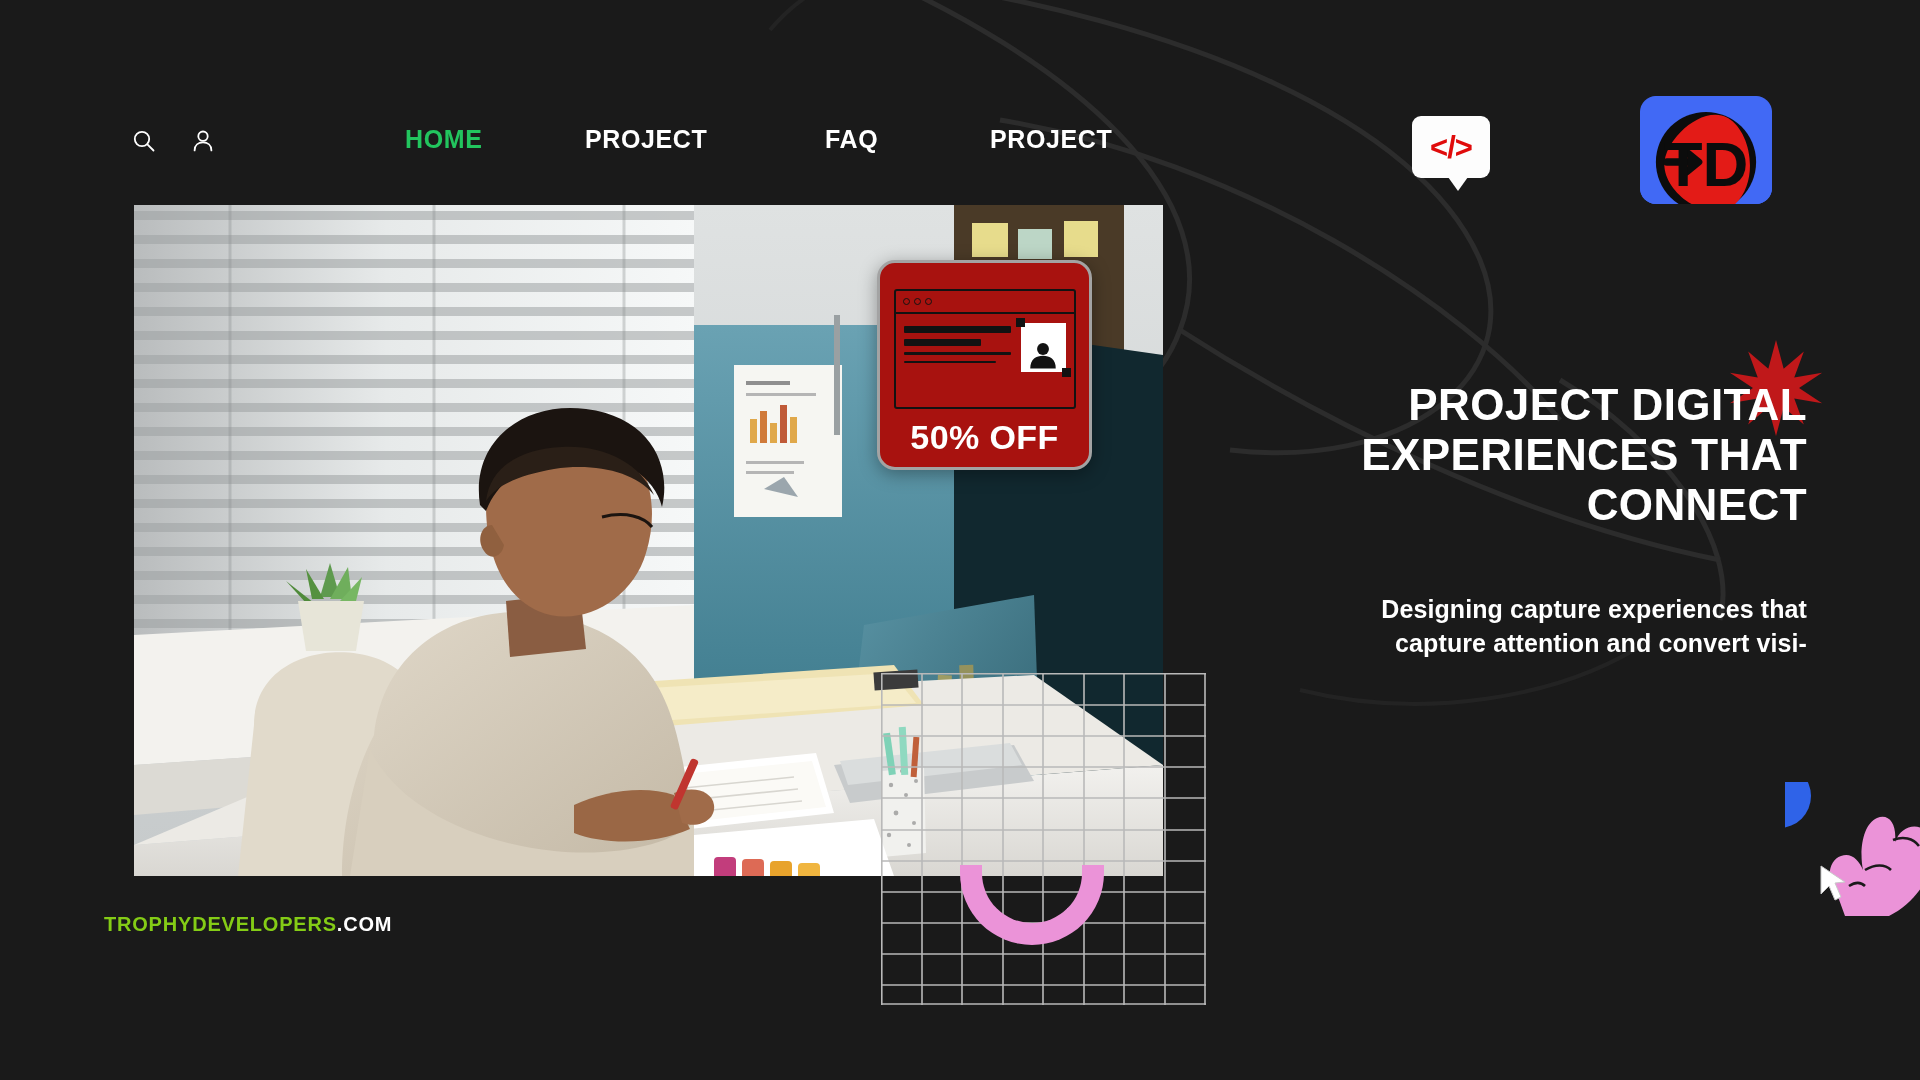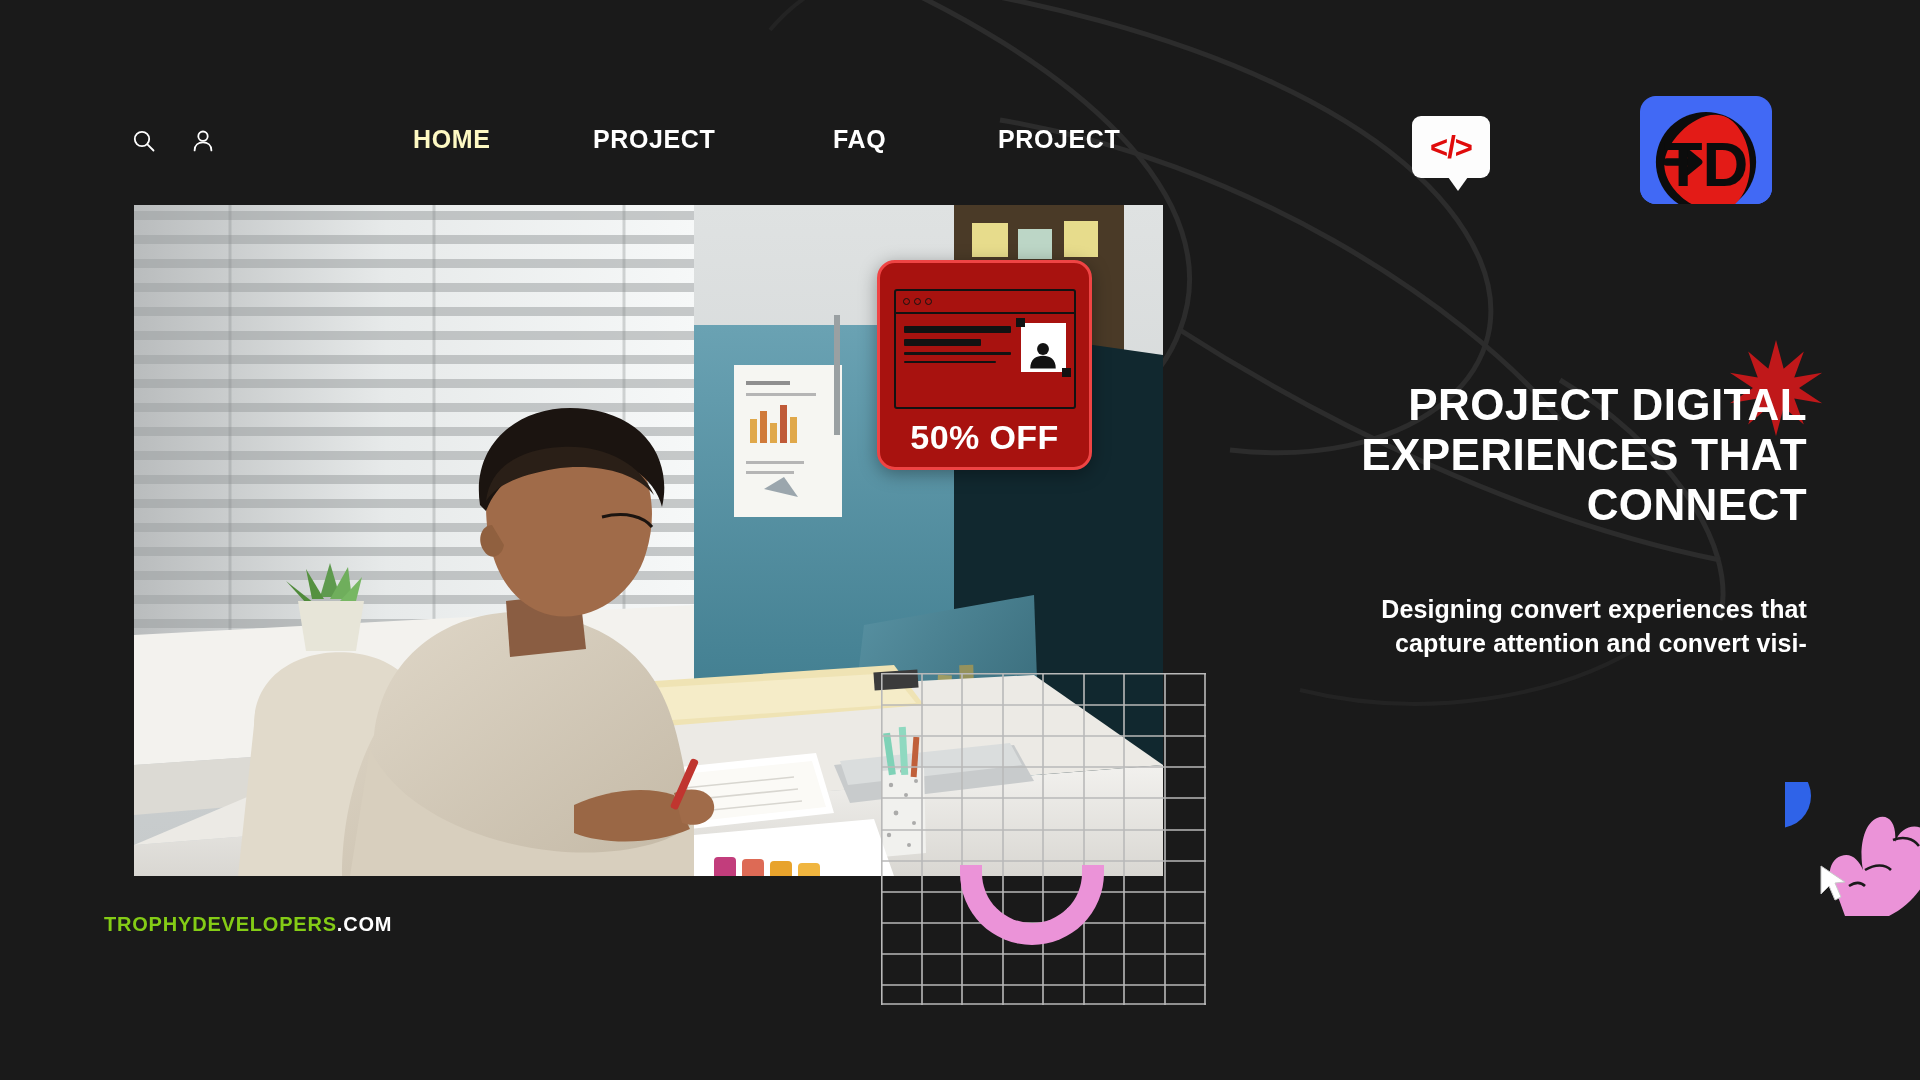--- a/index.html
+++ b/index.html
@@ -35,21 +35,21 @@
   }
   .nav-link {
     color:#ffffff;
     font-size:25px;
     font-weight:700;
     letter-spacing:0.6px;
     text-decoration:none;
     cursor:pointer;
     white-space:nowrap;
   }
-  .nav-link.active { color:#fef9c3;margin-left:8px; }
+  .nav-link.active { color:#22c55e; }
   .nav-link.l0 { width:180px; }
   .nav-link.l1 { width:240px; }
   .nav-link.l2 { width:165px; }
   .nav-link.l3 { width:auto; }
 
   
   .code-bubble {
     position:absolute; left:1412px; top:116px;
     width:78px; height:62px;
     background:#fdfdfd;
@@ -86,21 +86,21 @@
     overflow:hidden;
     background:#c9ced0;
   }
   .photo svg { display:block; width:100%; height:100%; }
 
   
   .badge {
     position:absolute; left:877px; top:260px;
     width:215px; height:210px;
     background:#a8120f;
-    border:3px solid #ef4444;
+    border:3px solid #a3a3a3;
     border-radius:18px;
     box-shadow:0 4px 18px rgba(0,0,0,.35);
     padding:20px 14px 10px;
     display:flex; flex-direction:column; align-items:center;
   }
   .badge-window {
     width:182px; height:122px;
     border:2px solid #121212;
     border-radius:3px;
     position:relative;
@@ -507,21 +507,21 @@
              L42 70 L21 88 L31 61 L2 66 L26 50 L2 34 L31 39 L21 12 L42 30 Z" fill="#c0181a"></path>
   </svg>
 
   <div class="hero-right">
     <h1 class="hero-title">
       <span>PROJECT DIGITAL</span><br>
       <span>EXPERIENCES THAT</span><br>
       <span>CONNECT</span>
     </h1>
     <p class="hero-sub">
-      <span>Designing convert experiences that</span><br>
+      <span>Designing capture experiences that</span><br>
       <span>capture attention and convert visi-</span>
     </p>
   </div>
 
   <svg class="hand" viewBox="0 0 180 140">
     <circle cx="-6" cy="14" r="32" fill="#2f63e8"></circle>
     <path d="M 52 112 C 40 96, 44 78, 56 74 C 66 70, 74 78, 78 88
              C 74 68, 78 42, 92 36 C 104 31, 112 42, 110 60
              C 116 44, 132 40, 142 50 C 152 60, 150 80, 142 96
              C 134 112, 120 126, 104 134 L 60 134 Z" fill="#eb93d8"></path>

